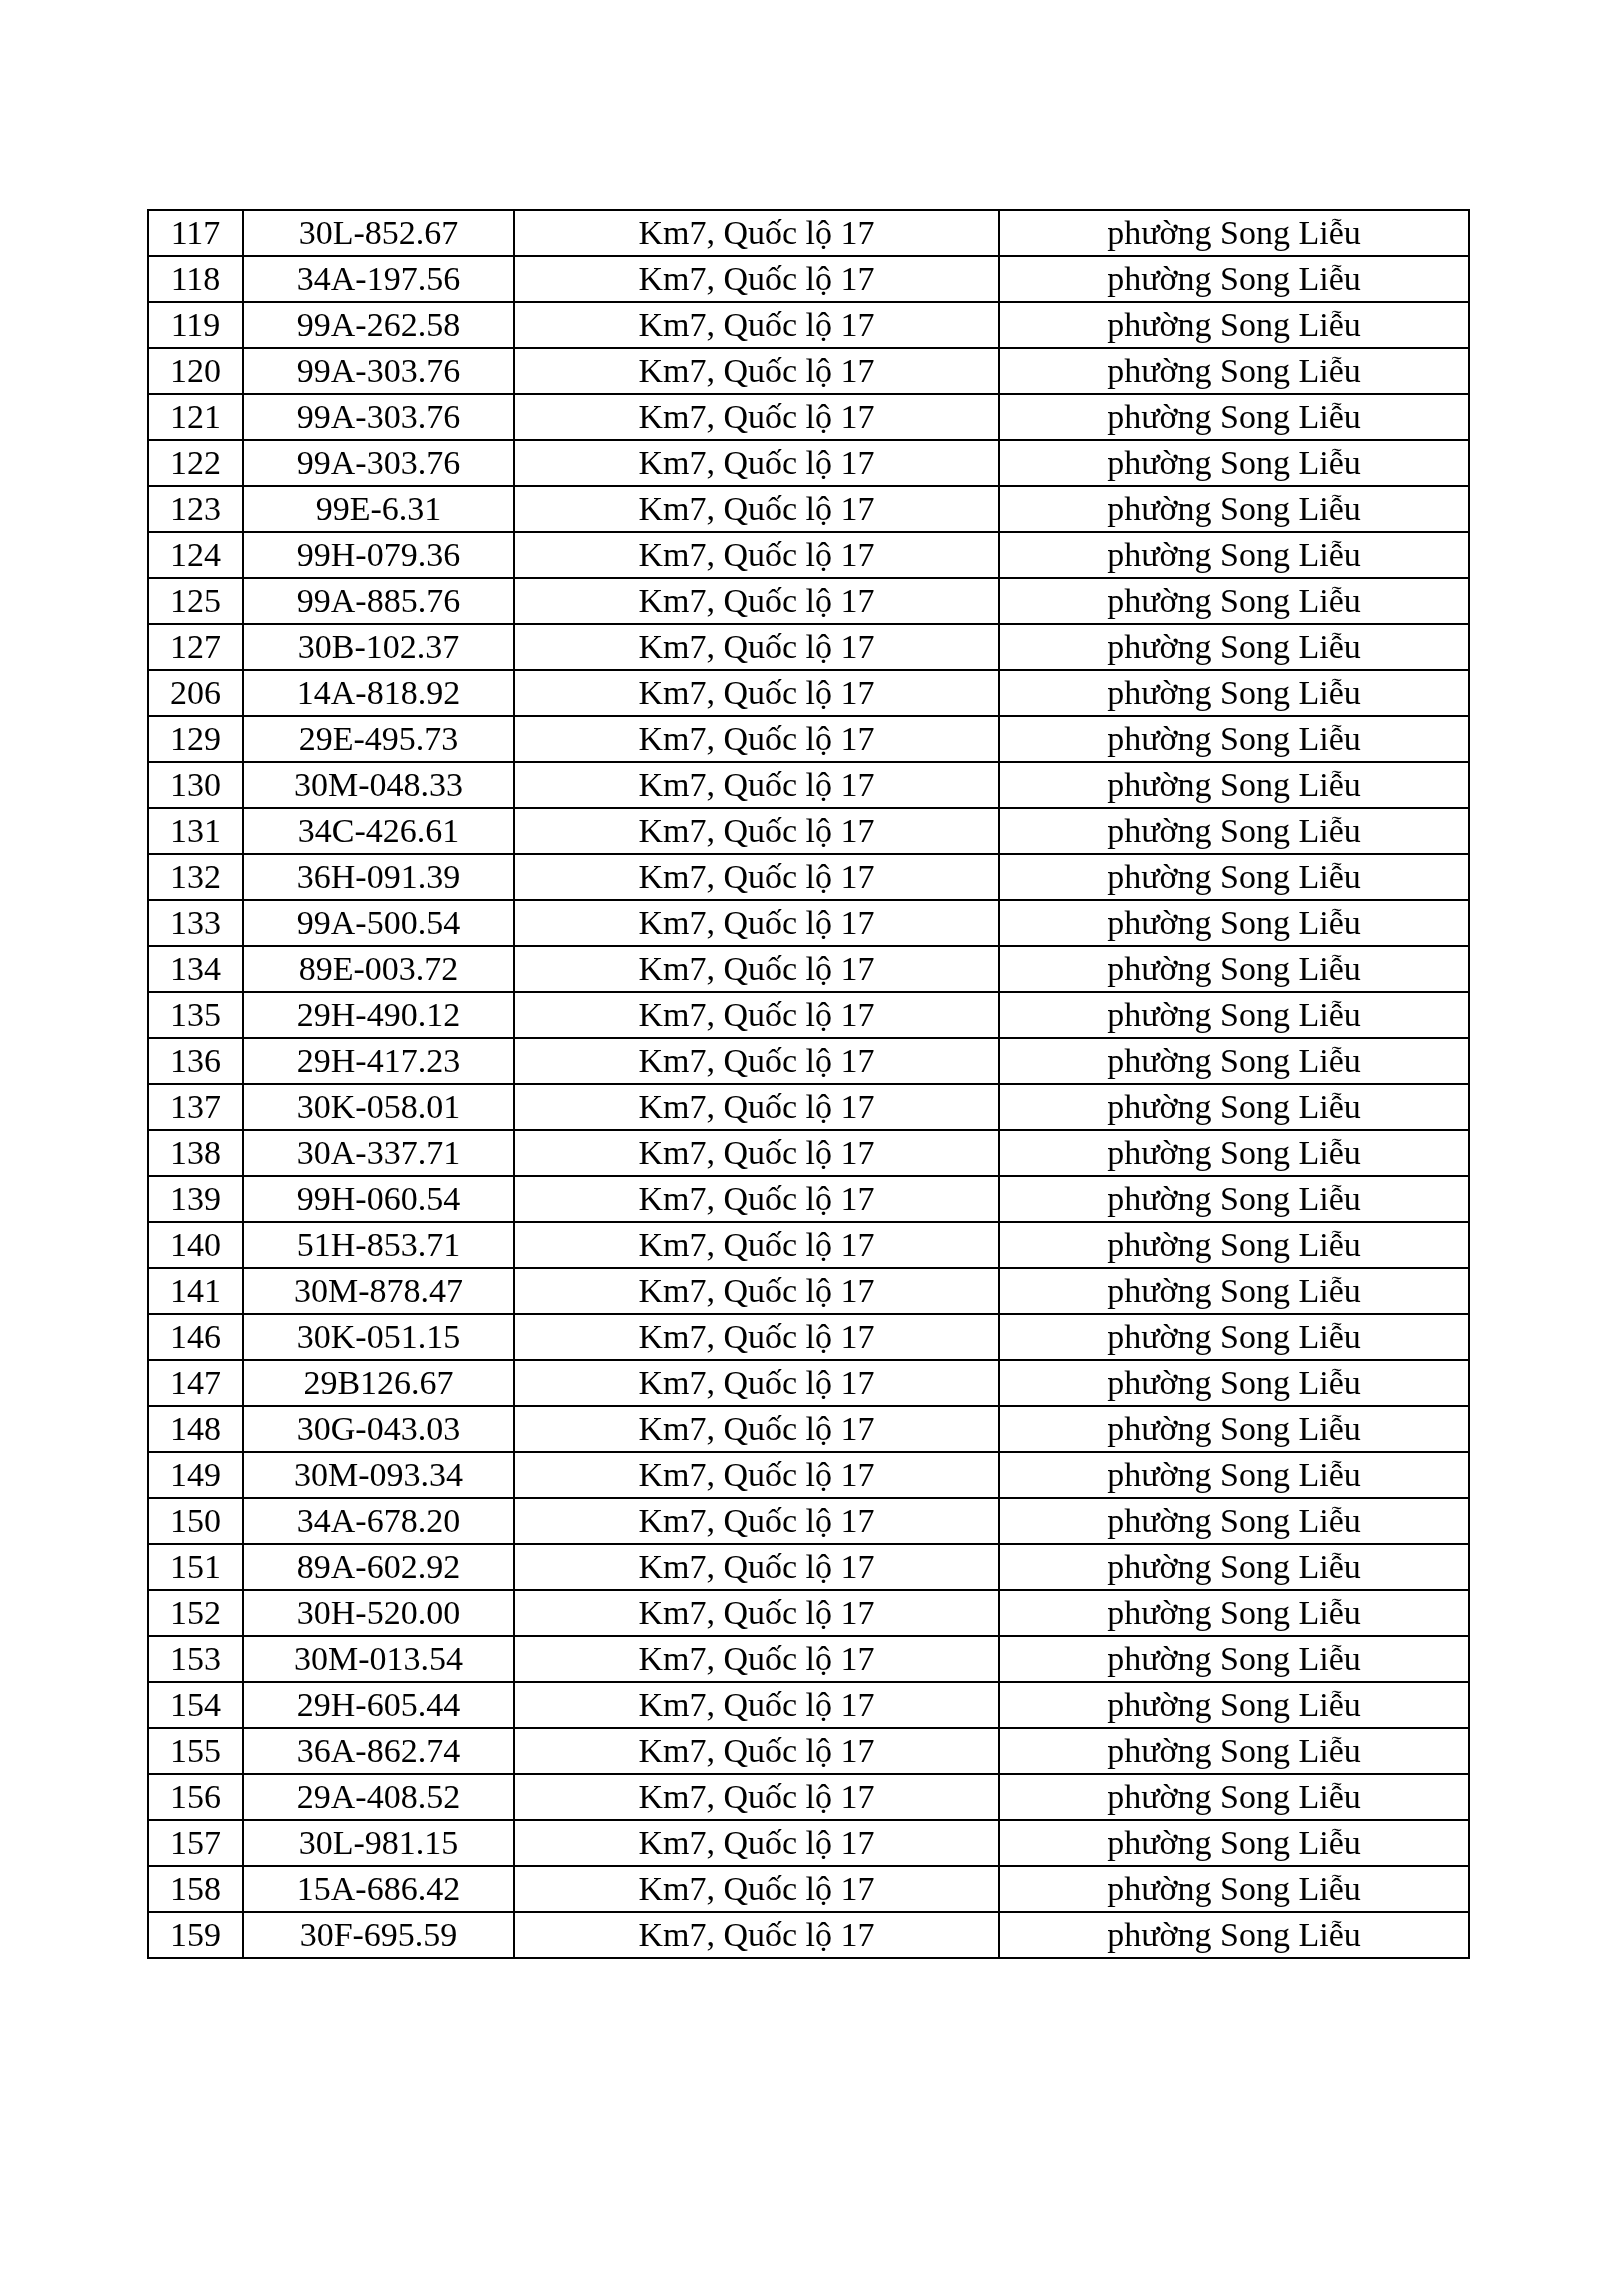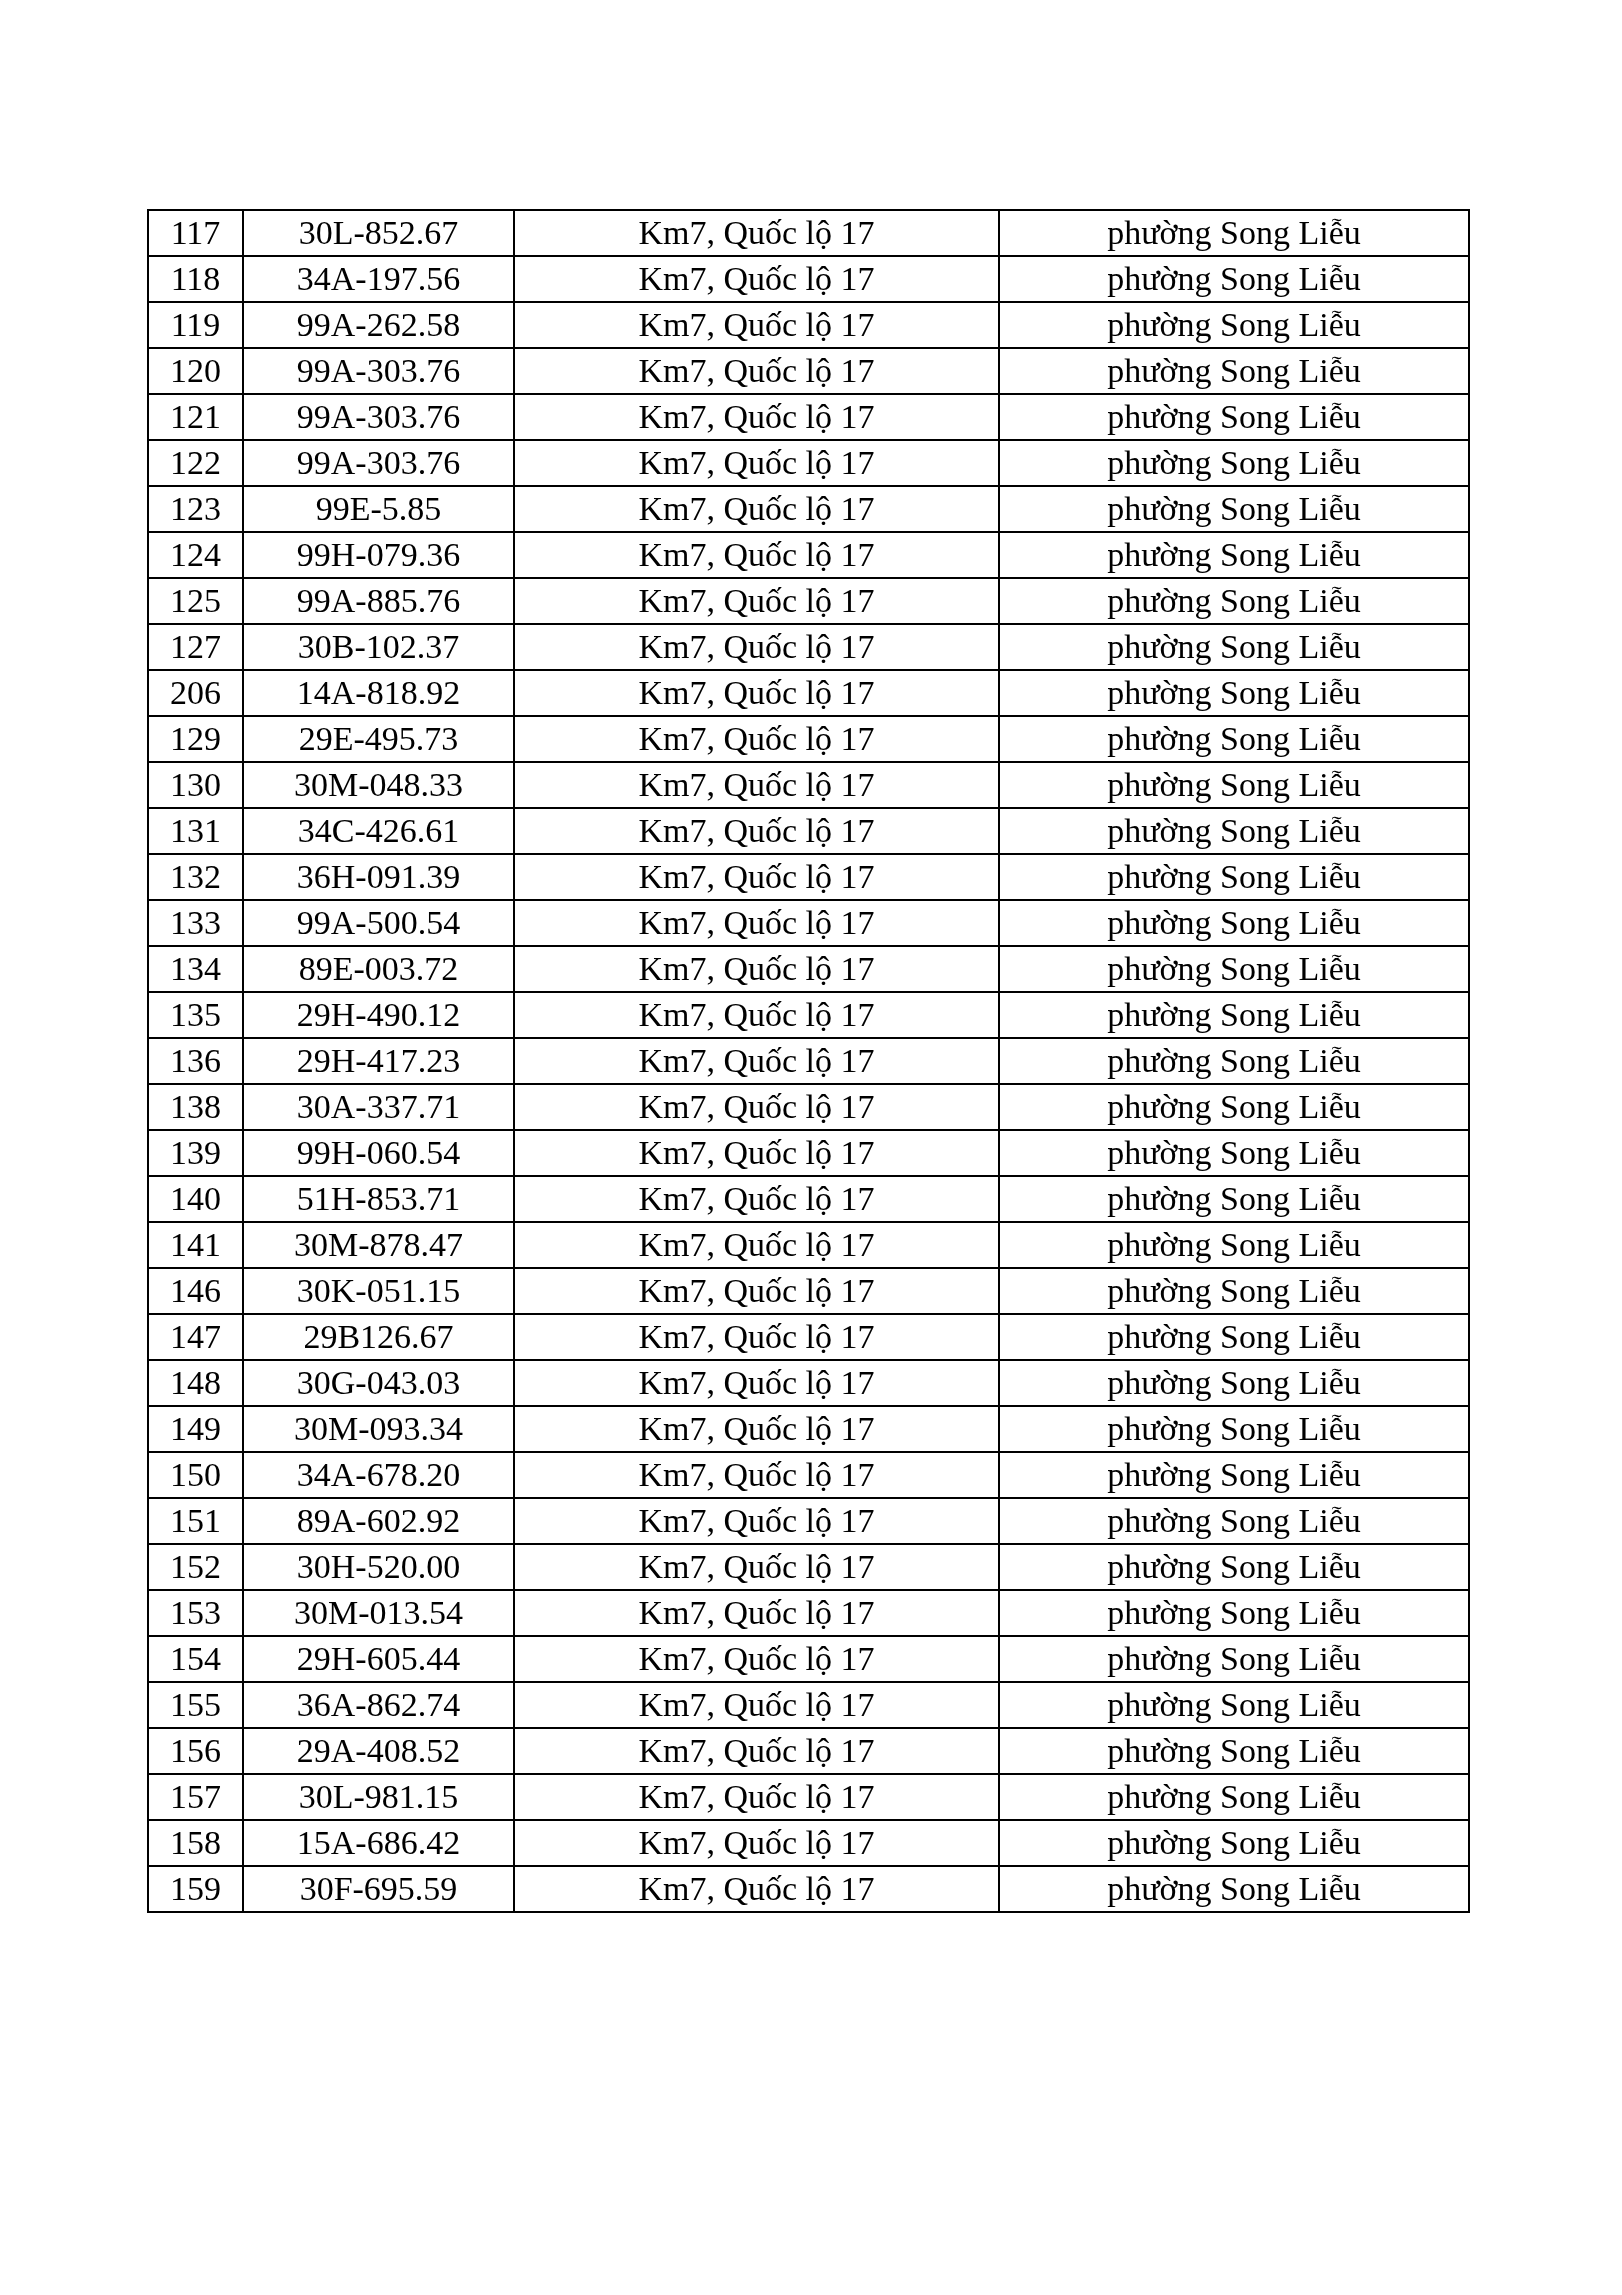--- a/index.html
+++ b/index.html
@@ -74,21 +74,21 @@
           <td>phường Song Liễu</td>
         </tr>
         <tr>
           <td>122</td>
           <td>99A-303.76</td>
           <td>Km7, Quốc lộ 17</td>
           <td>phường Song Liễu</td>
         </tr>
         <tr>
           <td>123</td>
-          <td>99E-5.85</td>
+          <td>99E-6.31</td>
           <td>Km7, Quốc lộ 17</td>
           <td>phường Song Liễu</td>
         </tr>
         <tr>
           <td>124</td>
           <td>99H-079.36</td>
           <td>Km7, Quốc lộ 17</td>
           <td>phường Song Liễu</td>
         </tr>
         <tr>
@@ -147,20 +147,26 @@
         </tr>
         <tr>
           <td>135</td>
           <td>29H-490.12</td>
           <td>Km7, Quốc lộ 17</td>
           <td>phường Song Liễu</td>
         </tr>
         <tr>
           <td>136</td>
           <td>29H-417.23</td>
+          <td>Km7, Quốc lộ 17</td>
+          <td>phường Song Liễu</td>
+        </tr>
+        <tr>
+          <td>137</td>
+          <td>30K-058.01</td>
           <td>Km7, Quốc lộ 17</td>
           <td>phường Song Liễu</td>
         </tr>
         <tr>
           <td>138</td>
           <td>30A-337.71</td>
           <td>Km7, Quốc lộ 17</td>
           <td>phường Song Liễu</td>
         </tr>
         <tr>

